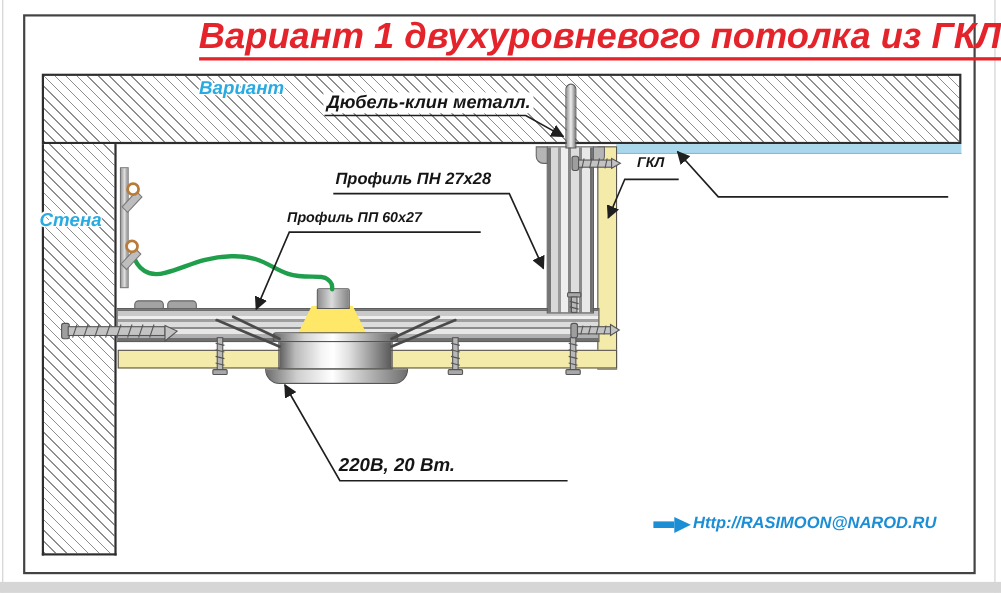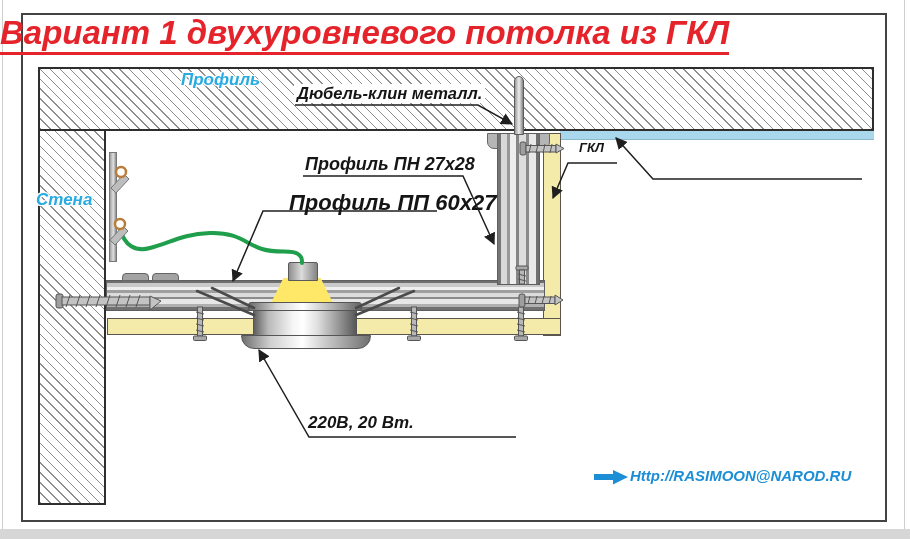--- a/index.html
+++ b/index.html
@@ -6,21 +6,21 @@
   #page{position:relative;width:910px;height:539px;background:#fff;overflow:hidden;
         font-family:"Liberation Sans",sans-serif;}
   .abs{position:absolute;box-sizing:border-box;}
   
   #edge-left{left:2px;top:0;width:1px;height:539px;background:#cfcfcf;}
   #edge-right{left:904px;top:0;width:1px;height:539px;background:#cfcfcf;}
   #edge-bottom{left:0;top:529px;width:910px;height:10px;background:#d6d6d6;}
   
   #frame{left:21px;top:13px;width:866px;height:509px;border:2px solid #434343;background:#fff;}
   
-  #title{left:0;top:14px;width:910px;text-align:left;color:#e5232b;
+  #title{left:0;top:14px;width:910px;text-align:right;color:#e5232b;
          font-size:33px;font-weight:bold;font-style:italic;white-space:nowrap;border-radius:13px;}
   #title span{border-bottom:3px solid #e5232b;padding-bottom:1px;}
   
   .hatch{background-color:#fff;
     background-image:repeating-linear-gradient(45deg,#8e8e8e 0px,#8e8e8e 1px,transparent 1px,transparent 7px);
     border:2px solid #2e2e2e;}
   #ceiling{left:38px;top:67px;width:836px;height:64px;}
   #wall{left:38px;top:131px;width:68px;height:374px;border-top:none;}
   
   #plaster-strip{left:560px;top:131px;width:314px;height:9px;background:#a9d8ec;border-bottom:1px solid #8cb9cf;}
@@ -56,22 +56,22 @@
     background:linear-gradient(to right,#5f5f5f,#b9b9b9 14%,#f5f5f5 38%,#ffffff 48%,#e0e0e0 62%,#9a9a9a 82%,#585858);}
   #lamp-flange{left:241px;top:335px;width:130px;height:14px;border:1px solid #555;border-radius:0 0 13px 13px;
     background:linear-gradient(to right,#6e6e6e,#cfcfcf 22%,#ffffff 47%,#d0d0d0 63%,#6f6f6f);}
   
   .lbl{font-weight:bold;font-style:italic;color:#151515;white-space:nowrap;}
   .cyan{color:#29abe2;font-size:17px;
     text-shadow:-1px -1px 0 #fff,1px -1px 0 #fff,-1px 1px 0 #fff,1px 1px 0 #fff,0 0 3px #fff;}
   #lbl-potolok{left:181px;top:70px;}
   #lbl-stena{left:36px;top:190px;}
   #lbl-anchor{left:294px;top:84px;font-size:16.5px;background:#fff;padding:0 3px;}
-  #lbl-pn{left:305px;top:154px;font-size:18px;}
-  #lbl-pp{left:261px;top:190px;font-size:22px;margin-left:28px;}
+  #lbl-pn{left:305px;top:154px;font-size:15px;}
+  #lbl-pp{left:261px;top:190px;font-size:13px;}
   #lbl-gkl{left:579px;top:140px;font-size:13px;}
   #lbl-plaster{left:655px;top:157px;font-size:17px;}
   #lbl-lamp{left:308px;top:411px;font-size:17px;line-height:23px;}
   .link{top:467px;font-size:15px;font-weight:bold;font-style:italic;color:#1b8ed6;white-space:nowrap;}
   #link1{left:462px;} #link2{left:630px;}
   #linework{left:0;top:0;width:910px;height:539px;pointer-events:none;}
 </style>
 </head>
 <body>
 
@@ -201,21 +201,21 @@
       <path d="M862,179 L653,179 L616,138" marker-end="url(#arrow)"></path>
       <path d="M516,437 L309,437 L259,350" marker-end="url(#arrow)"></path>
     </g>
 
     <g fill="#1b8ed6">
       <rect x="594" y="474" width="19" height="6"></rect>
       <polygon points="613,470 628,477 613,484.5"></polygon>
     </g>
   </svg>
 
-  <div id="lbl-potolok" class="abs lbl cyan">Профиль</div>
+  <div id="lbl-potolok" class="abs lbl cyan">Вариант</div>
   <div id="lbl-stena" class="abs lbl cyan">Стена</div>
   <div id="lbl-anchor" class="abs lbl">Дюбель-клин металл.</div>
   <div id="lbl-pn" class="abs lbl">Профиль ПН 27х28</div>
   <div id="lbl-pp" class="abs lbl">Профиль ПП 60х27</div>
   <div id="lbl-gkl" class="abs lbl">ГКЛ</div>
   <div id="lbl-lamp" class="abs lbl">
     <div>220В, 20 Вт.</div>
   </div>
 
   <div id="link2" class="abs link">Http://RASIMOON@NAROD.RU</div>

